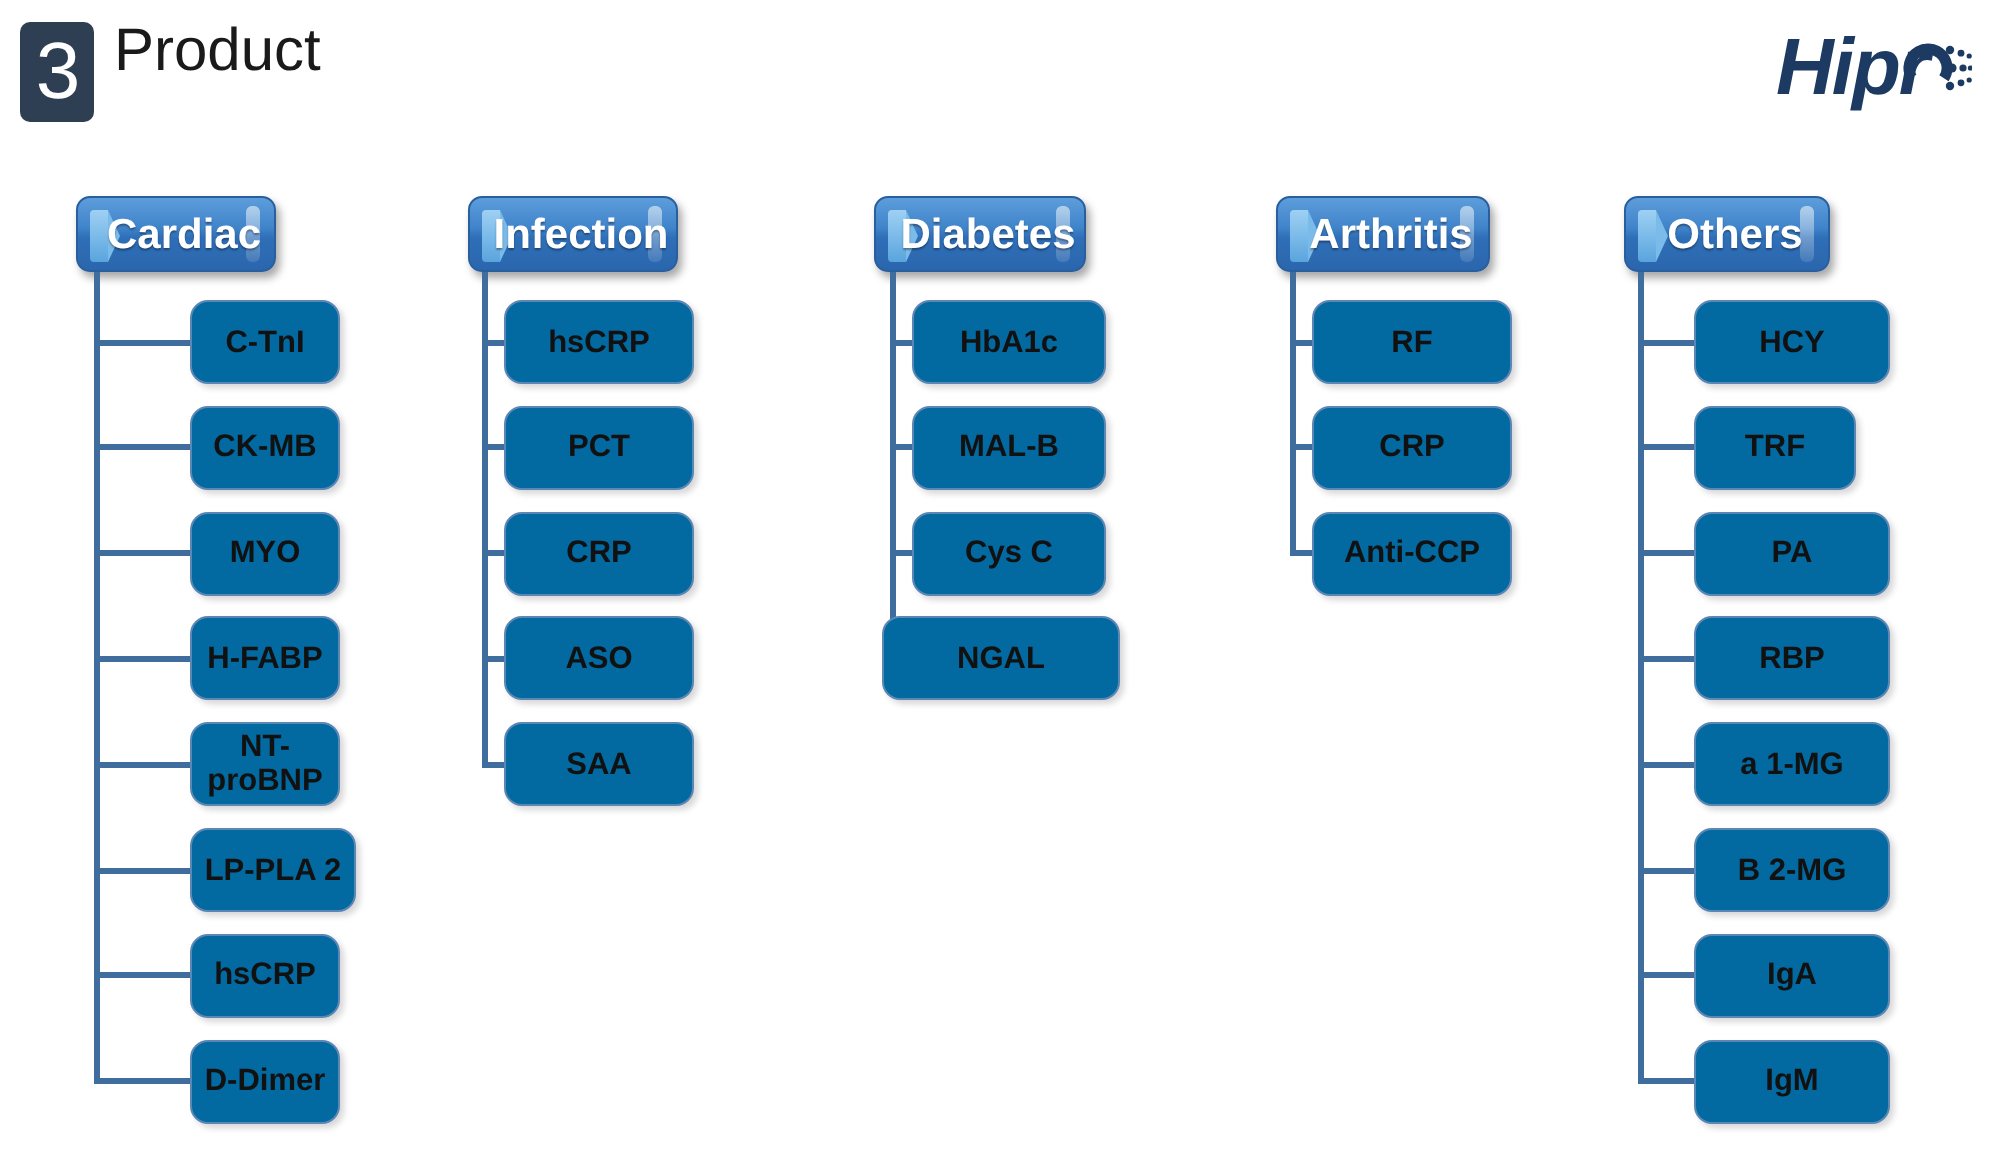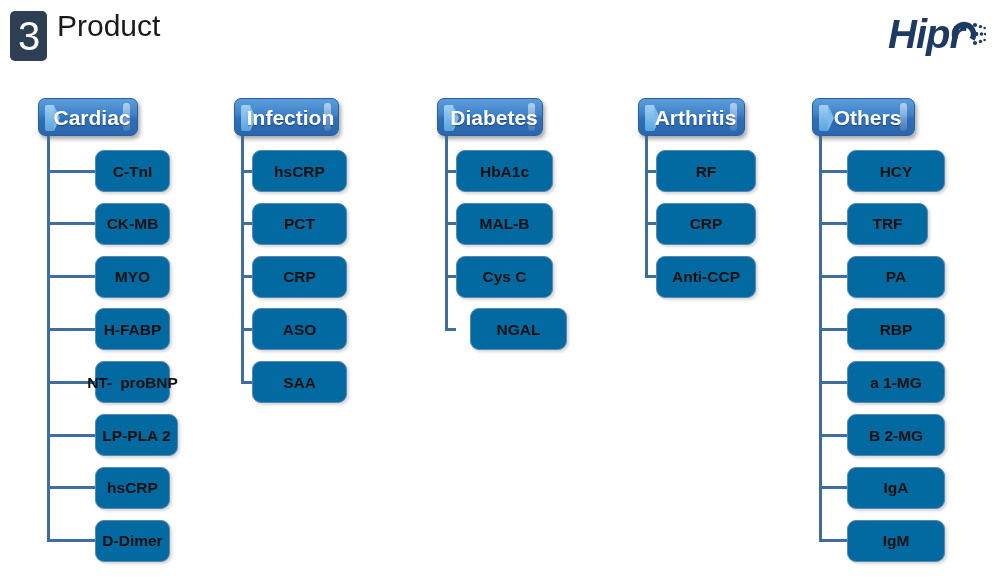--- a/index.html
+++ b/index.html
@@ -148,21 +148,21 @@
         </div>
         <div class="branch" style="left: 9px; top: 177.1px; width: 48px;"></div>
         <div class="item" style="left: 57px; top: 157.6px; width: 75px;">
           <span class="lbl">MYO</span>
         </div>
         <div class="branch" style="left: 9px; top: 229.9px; width: 48px;"></div>
         <div class="item" style="left: 57px; top: 210.4px; width: 75px;">
           <span class="lbl">H-FABP</span>
         </div>
         <div class="branch" style="left: 9px; top: 282.7px; width: 48px;"></div>
-        <div class="item two-line" style="left: 57px; top: 263.2px; width: 75px; flex-direction: row;">
+        <div class="item two-line" style="left: 57px; top: 263.2px; width: 75px; flex-direction: column;">
           <span class="lbl">NT-</span>
           <span class="lbl">proBNP</span>
         </div>
         <div class="branch" style="left: 9px; top: 335.5px; width: 48px;"></div>
         <div class="item" style="left: 57px; top: 316px; width: 83px;">
           <span class="lbl">LP-PLA 2</span>
         </div>
         <div class="branch" style="left: 9px; top: 388.3px; width: 48px;"></div>
         <div class="item" style="left: 57px; top: 368.8px; width: 75px;">
           <span class="lbl">hsCRP</span>
@@ -213,21 +213,21 @@
         </div>
         <div class="branch" style="left: 8px; top: 124.3px; width: 11px;"></div>
         <div class="item" style="left: 19px; top: 104.8px; width: 97px;">
           <span class="lbl">MAL-B</span>
         </div>
         <div class="branch" style="left: 8px; top: 177.1px; width: 11px;"></div>
         <div class="item" style="left: 19px; top: 157.6px; width: 97px;">
           <span class="lbl">Cys C</span>
         </div>
         <div class="branch" style="left: 8px; top: 229.9px; width: 11px;"></div>
-        <div class="item" style="left: 33px; top: 210.4px; width: 97px;">
+        <div class="item" style="left: 4px; top: 210.4px; width: 119px;">
           <span class="lbl">NGAL</span>
         </div>
       </div>
       <div class="col" style="left: 638px;">
         <div class="cat-head" style="width: 107px;">
           <span class="tabmark"></span>
           <span class="glint"></span>
           <span class="cat-label">Arthritis</span>
         </div>
         <div class="trunk" style="left: 7px; height: 140.6px;"></div>

